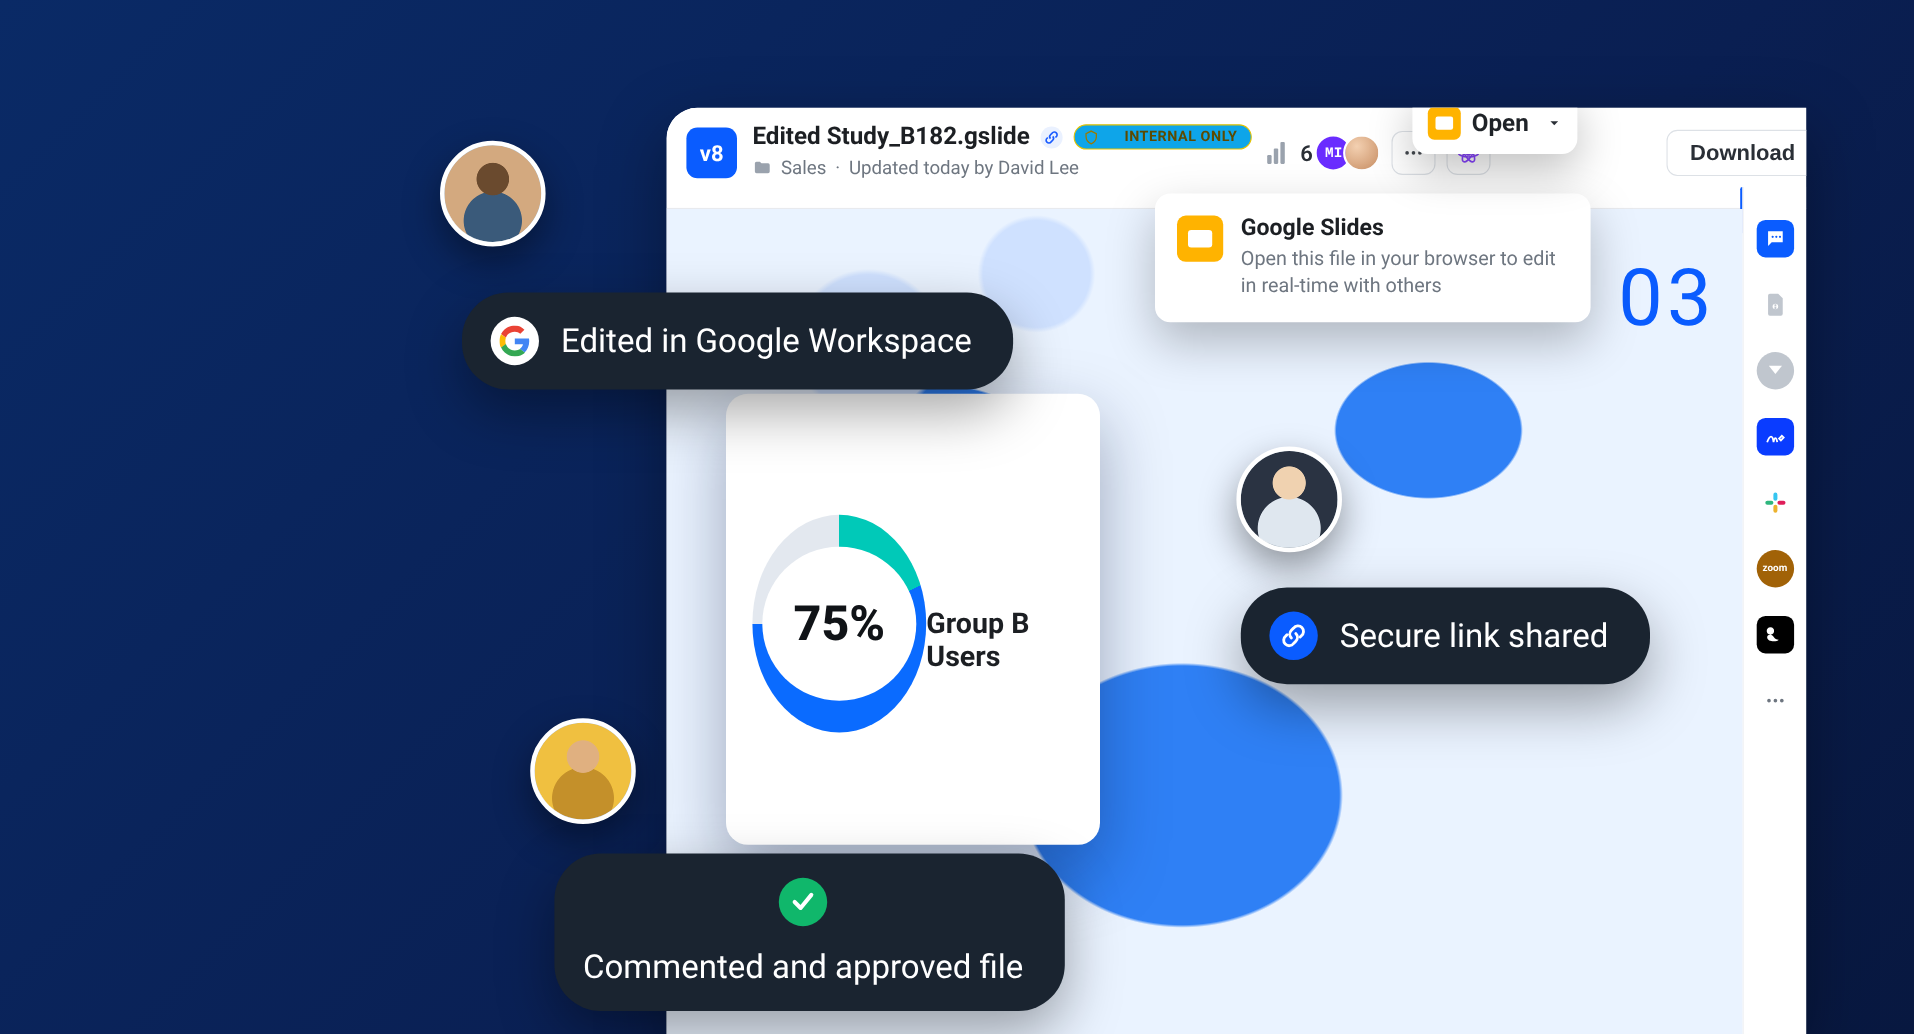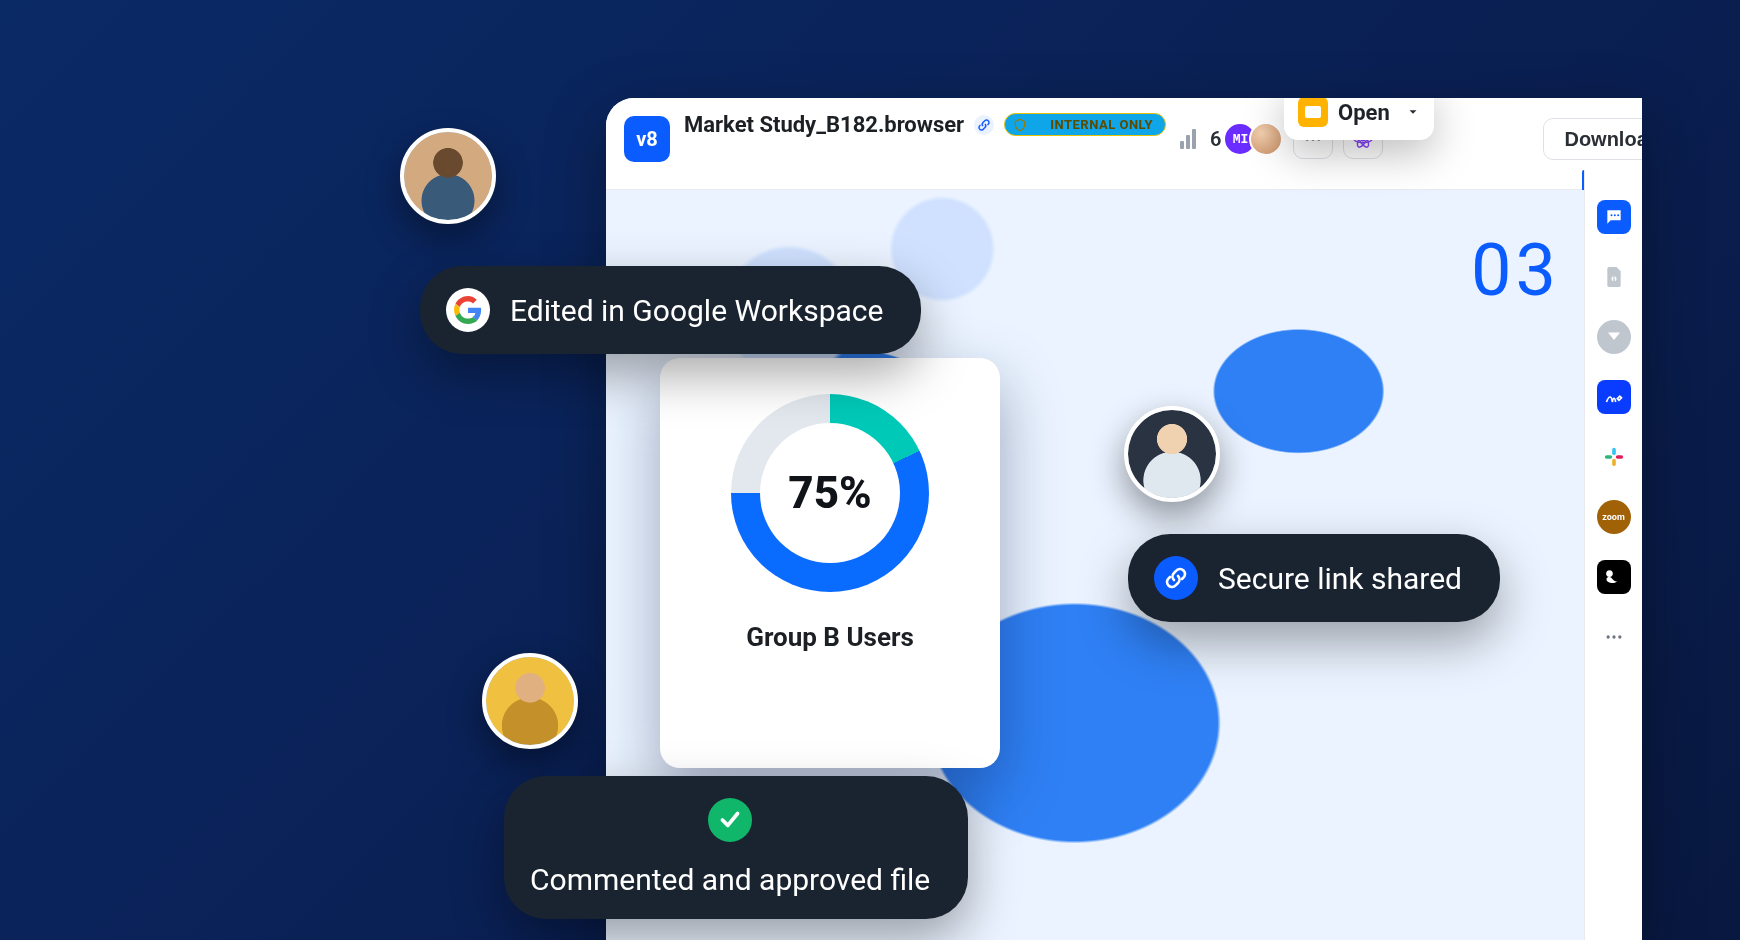--- a/index.html
+++ b/index.html
@@ -156,21 +156,21 @@
   .pagecorner{
     position:absolute; top:38px; right:24px;
     font-size:72px; font-weight:400; color:#0a5cff; letter-spacing:4px;
   }
 
   .statcard{
     position:absolute; top:168px; left:54px;
     width: 340px; height: 410px;
     background:#fff; border-radius:20px;
     box-shadow: 0 24px 60px rgba(8,22,60,.35);
-    display:flex; flex-direction:column; align-items:center;
+    display:flex; flex-direction:row; align-items:center;
     padding:36px 24px 28px;
   }
   .ring{ width:198px;height:198px;border-radius:50%;
     background: conic-gradient(#00c9b8 0 18%, #0a6bff 18% 75%, #e3e8ef 75% 100%);
     display:flex;align-items:center;justify-content:center;
   }
   .ringin{ width:140px;height:140px;border-radius:50%;background:#fff;display:flex;align-items:center;justify-content:center;}
   .pct{font-size:44px;font-weight:800;color:#101317;}
   .caption{margin-top:30px;font-size:26px;font-weight:700;color:#1c1f23;}
 
@@ -238,32 +238,40 @@
 </head>
 <body>
 
 <div class="app">
 
   <div class="hdr">
     <div class="vpill">v8</div>
 
     <div class="titleblock">
       <div class="trow1">
-        <span class="fname">Market Study_B182.browser</span>
+        <span class="fname">Edited Study_B182.gslide</span>
         <span class="linkbadge">
           <svg width="12" height="12" viewBox="0 0 24 24" fill="none" stroke="currentColor" stroke-width="3">
               <path d="M10 14a5 5 0 0 1 0-7l3-3a5 5 0 1 1 7 7l-1 1M14 10a5 5 0 0 1 0 7l-3 3a5 5 0 1 1-7-7l1-1"></path>
             </svg>
         </span>
         <span class="intpill">
           <svg width="14" height="14" viewBox="0 0 24 24" fill="none" stroke="#9a7a00" stroke-width="2">
               <path d="M12 2l8 4v5c0 5-3.5 9-8 11-4.5-2-8-6-8-11V6l8-4z"></path>
             </svg>
           <span>INTERNAL ONLY</span>
         </span>
+      </div>
+      <div class="folderline">
+        <svg width="18" height="18" viewBox="0 0 24 24" fill="#9aa2ad">
+            <path d="M3 6a2 2 0 012-2h4l2 2h8a2 2 0 012 2v8a2 2 0 01-2 2H5a2 2 0 01-2-2V6z"></path>
+          </svg>
+        <span>Sales</span>
+        <span>·</span>
+        <span>Updated today by David Lee</span>
       </div>
     </div>
 
     <div class="hdr-right">
       <span class="bars">
         <span class="bar" style="height:8px"></span>
         <span class="bar" style="height:14px"></span>
         <span class="bar" style="height:20px"></span>
       </span>
       <span class="viewers">6</span>
@@ -292,20 +300,27 @@
     </div>
 
     <div class="openpop">
       <span class="gslide-ic"></span>
       <span class="opentxt">Open</span>
       <svg width="14" height="14" viewBox="0 0 24 24" fill="#2a2f36">
           <path d="M6 9l6 6 6-6z"></path>
         </svg>
     </div>
 
+    <div class="opendrop">
+      <span class="ic"></span>
+      <div>
+        <div class="t1">Google Slides</div>
+        <div class="t2">Open this file in your browser to edit in real-time with others</div>
+      </div>
+    </div>
   </div>
 
   <div class="accent"></div>
   <div class="rail">
     <span class="railbtn bluebub">
       <svg width="20" height="20" viewBox="0 0 24 24" fill="currentColor">
           <path d="M4 4h16v12H8l-4 4V4z"></path>
           <circle cx="9" cy="10" r="1.2" fill="#0a5cff"></circle>
           <circle cx="13" cy="10" r="1.2" fill="#0a5cff"></circle>
           <circle cx="17" cy="10" r="1.2" fill="#0a5cff"></circle>

